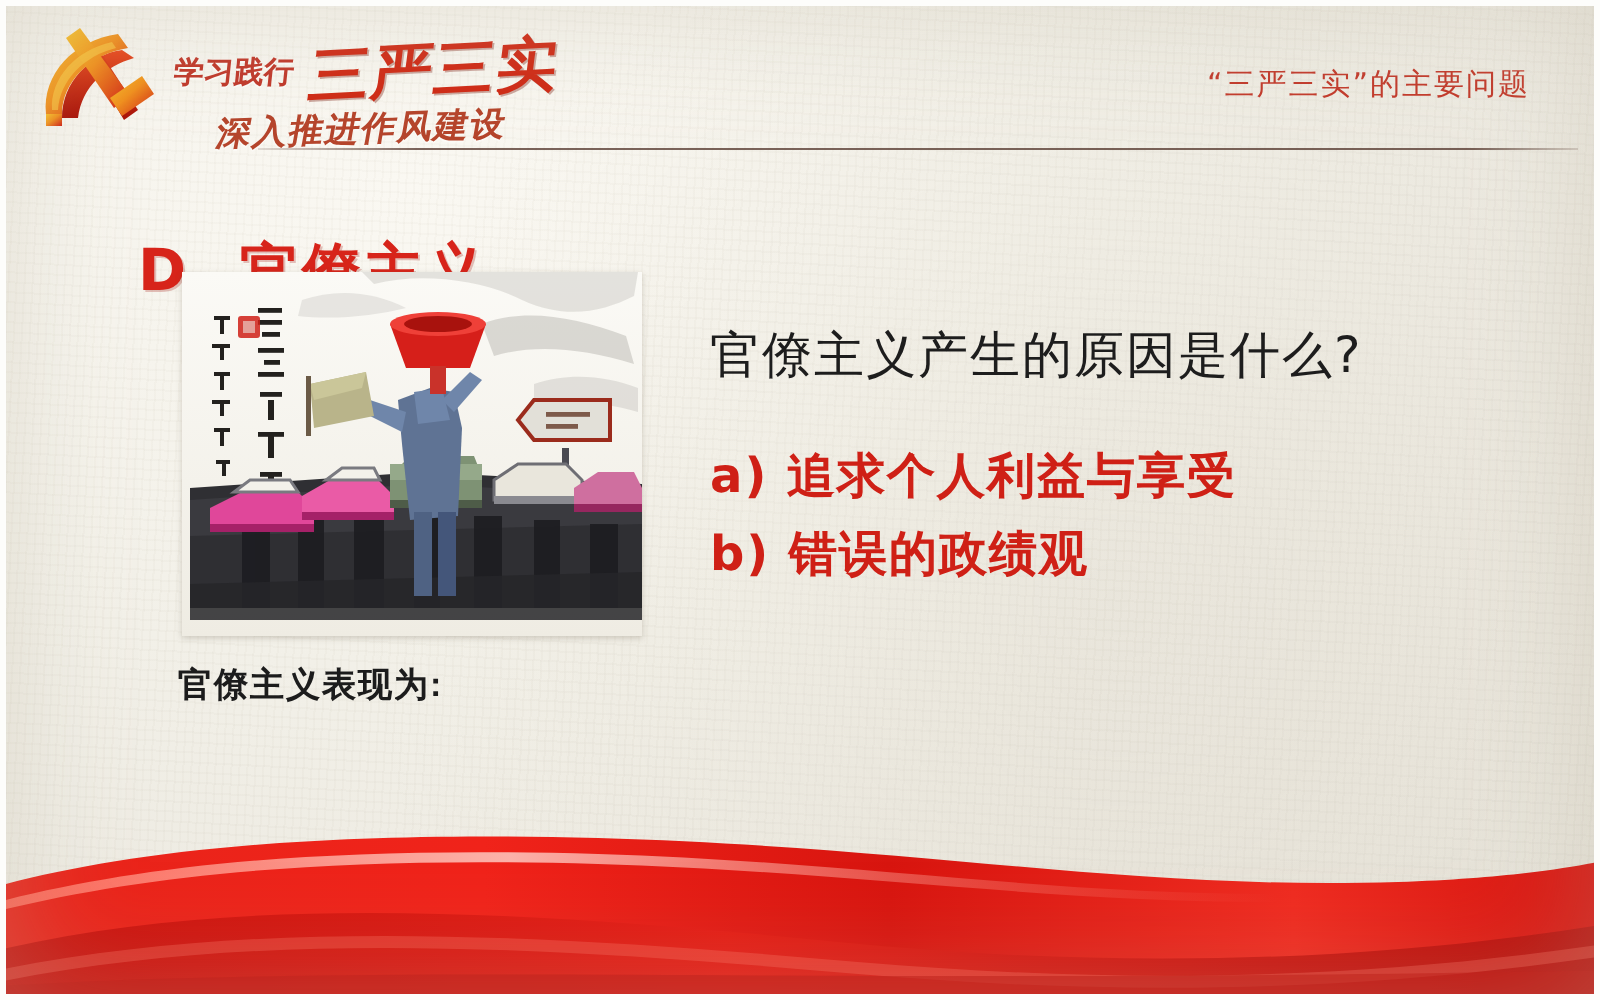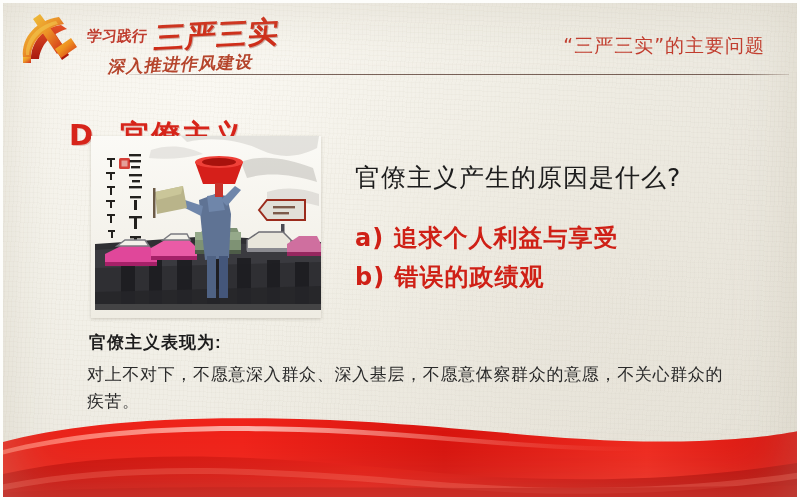--- a/index.html
+++ b/index.html
@@ -93,21 +93,21 @@
     font-family: "DejaVu Serif", "Liberation Serif", serif;
     transform: skewX(-12deg) rotate(-2deg);
     letter-spacing: 1px;
     white-space: nowrap;
     text-shadow: 0 1px 0 rgba(255,255,255,0.45);
   }
 
   .header-topic {
     position: absolute;
     right: 38px; top: 30px;
-    font-size: 19px;
+    font-size: 15px;
     color: #c23b2c;
     font-family: "DejaVu Sans", "Liberation Sans", sans-serif;
     letter-spacing: 1px;
     white-space: nowrap;
   }
   .header-rule {
     position: absolute;
     left: 126px; top: 71px;
     width: 660px; height: 1px;
     background: linear-gradient(to right, rgba(90,60,50,0.15), rgba(80,50,40,0.75) 12%, rgba(80,50,40,0.75) 92%, rgba(90,60,50,0.2));
@@ -374,21 +374,20 @@
   <div class="opt opt-b">
     <span>b)</span>
     <span>错误的政绩观</span>
   </div>
   <div class="opt opt-a">
     <span>a)</span>
     <span>追求个人利益与享受</span>
   </div>
 
   <div class="para-head">官僚主义表现为:</div>
-  <div class="para-body">对上不对下，不愿意深入群众、深入基层，不愿意体察群众的意愿，不关心群众的疾苦。</div>
 
   <div class="ribbon">
     <svg width="810" height="110" viewBox="0 0 810 110" preserveAspectRatio="none">
       <defs>
         <linearGradient id="rb1" x1="0" y1="0" x2="1" y2="0">
           <stop offset="0%" stop-color="#e8241a"></stop>
           <stop offset="30%" stop-color="#f0231a"></stop>
           <stop offset="55%" stop-color="#d8150f"></stop>
           <stop offset="80%" stop-color="#ef2b20"></stop>
           <stop offset="100%" stop-color="#d4120d"></stop>

